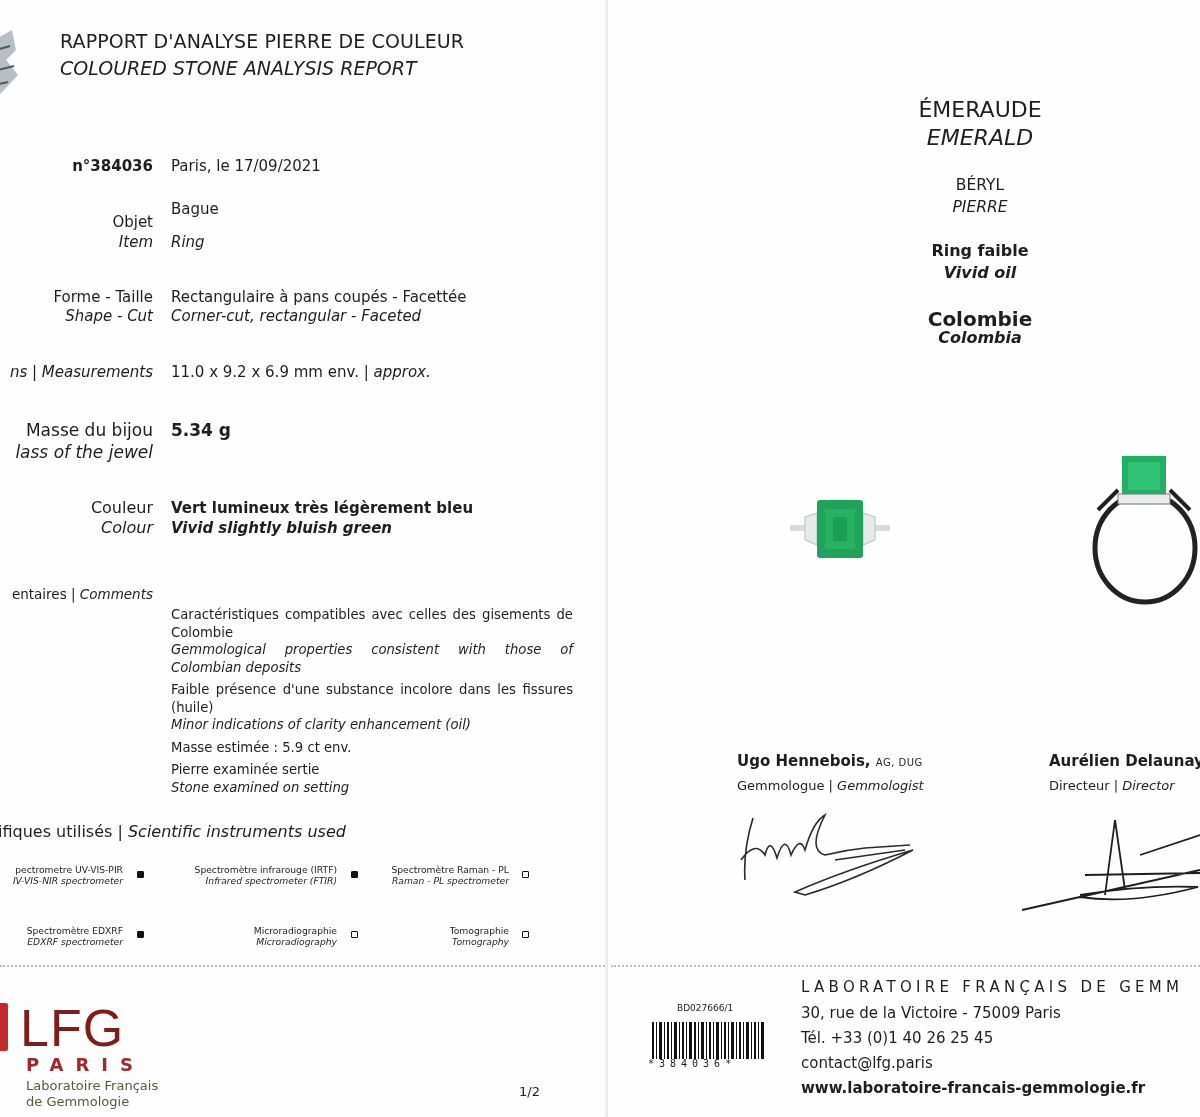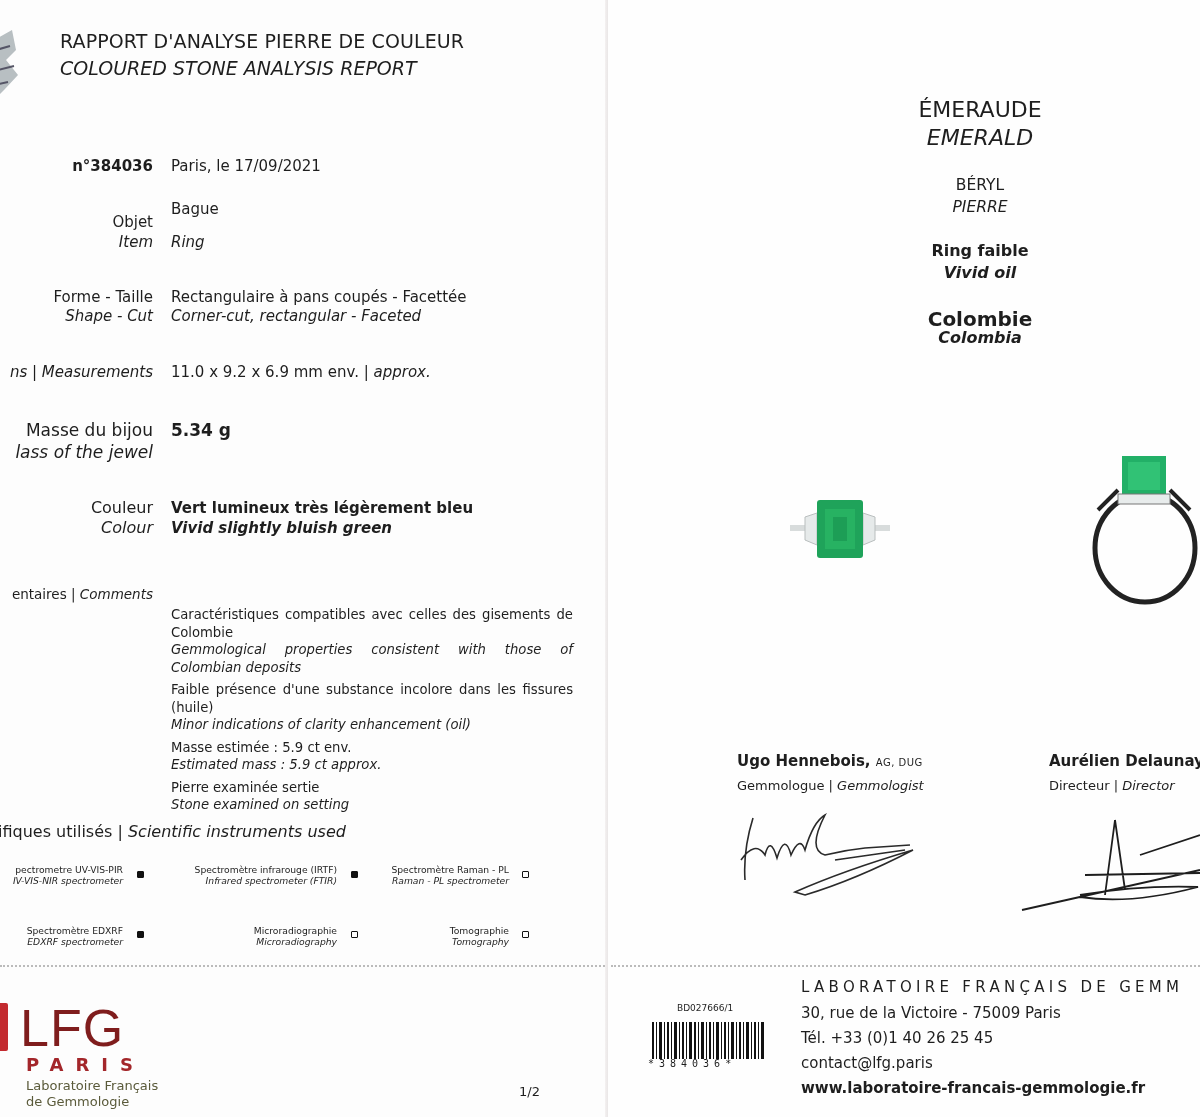--- a/index.html
+++ b/index.html
@@ -94,21 +94,20 @@
   <div class="val b" style="top:498px; font-size:15px;">Vert lumineux très légèrement bleu</div>
   <div class="val b it" style="top:518px; font-size:15px;">Vivid slightly bluish green</div>
 
   <div class="lbl" style="top:584px; font-size:13.5px;"><span>entaires | </span><span class="it">Comments</span></div>
   <div class="comments">
     <p>Caractéristiques compatibles avec celles des gisements de Colombie</p>
     <p class="it">Gemmological properties consistent with those of Colombian deposits</p>
     <p class="gap">Faible présence d'une substance incolore dans les fissures (huile)</p>
     <p class="it">Minor indications of clarity enhancement (oil)</p>
     <p class="gap">Masse estimée : 5.9 ct env.</p>
-    <p class="it">Estimated mass : 5.9 ct approx.</p>
     <p class="gap">Pierre examinée sertie</p>
     <p class="it">Stone examined on setting</p>
   </div>
 
   <div class="abs instr-title"><span>ifiques utilisés | </span><span class="it">Scientific instruments used</span></div>
 
   <div class="instr" style="right:485px; top:864px;">
       <div>pectrometre UV-VIS-PIR</div>
       <div class="it">IV-VIS-NIR spectrometer</div>
     </div>

